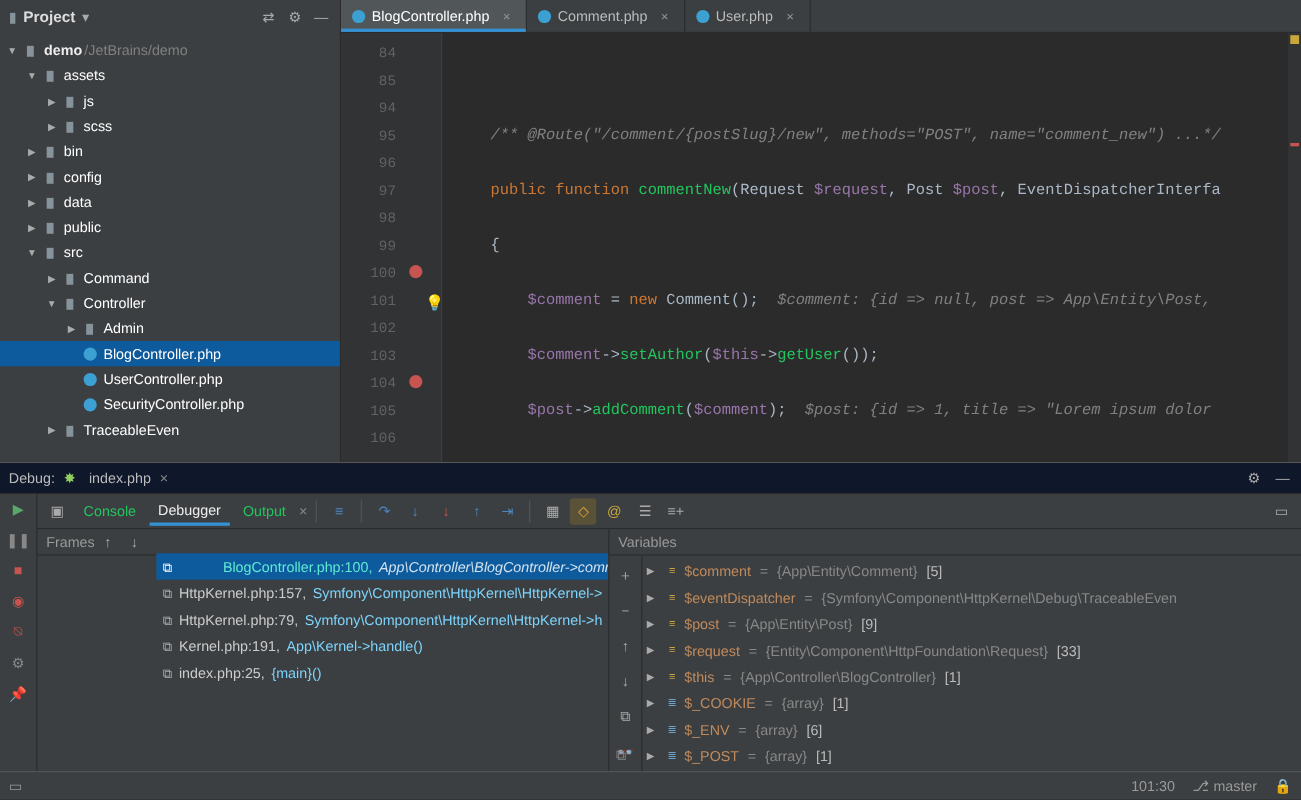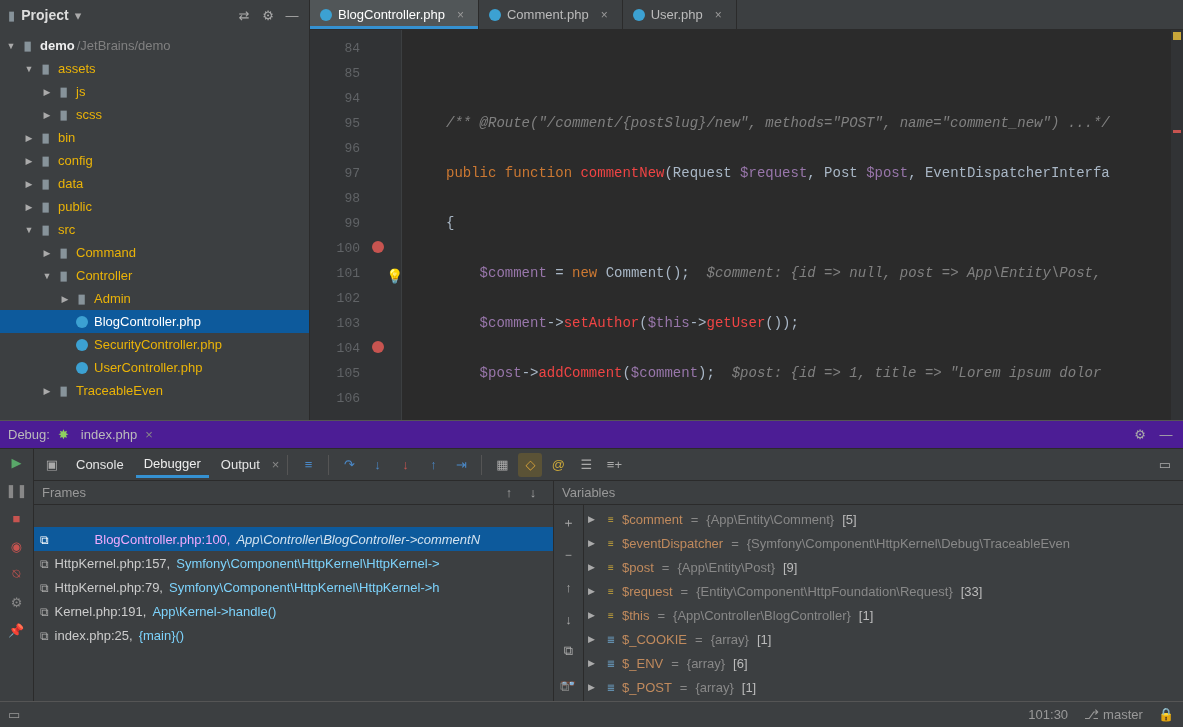--- a/index.html
+++ b/index.html
@@ -42,21 +42,21 @@
     display: flex; align-items: center;
     height: 23px; padding-left: 4px;
     cursor: pointer;
     white-space: nowrap;
   }
   .tree-row.selected { background: #0d5a9c; color:#fff; }
   .arrow { width: 14px; display:inline-flex; justify-content:center; color:#aaa; font-size:9px; }
   .node-icon { width: 16px; height:16px; margin: 0 4px 0 2px; display:inline-flex; align-items:center; justify-content:center; }
   .folder-icon::before { content:"▮"; color:#87939a; font-size:13px; transform:scaleX(1.3); display:inline-block;}
   .php-icon { background:#3ca1d2; border-radius:50%; width:12px; height:12px; }
-  .tree-label { color:#eab308; }
+  .tree-label { color:#ffffff; }
   .tree-row.selected .tree-label { color:#fff; }
   .path-muted { color:#808080; font-size:13px; margin-left:2px;}
   .indent { display:inline-block; }
   
   .editor-pane { flex:1; display:flex; flex-direction:column; background:#2b2b2b; min-width:0;}
   .editor-tabs { height:30px; display:flex; background:#3c3f41; border-bottom:1px solid #2b2b2b;}
   .editor-tab {
     display:flex; align-items:center; gap:6px;
     padding:0 14px 0 10px; height:100%;
     color:#bbb; cursor:pointer;
@@ -79,74 +79,74 @@
   .gutter-line { height:25px; position:relative;}
   .bp { position:absolute; right:-24px; top:5px; width:12px; height:12px; background:#c75450; border-radius:50%;}
   .bulb { position:absolute; right:-44px; top:4px; color:#c9a73a; font-size:14px;}
   .fold-bar { width:12px; background:#313335; border-right:1px solid #3c3f41;}
   .code {
     flex:1; font-family: Consolas, "Courier New", monospace; font-size:14px;
     line-height:25px; padding: 6px 0 0 10px; color:#a9b7c6;
     overflow:hidden; white-space:pre;
   }
   .code .kw { color:#cc7832; }
-  .code .fn { color:#ef4444; }
+  .code .fn { color:#22c55e; }
   .code .var { color:#9876aa; }
   .code .cm { color:#808080; font-style:italic;}
   .code .cls { color:#a9b7c6; }
   .line { height:25px; padding-left: 34px; position:relative;}
   .right-strip { width:12px; background:#313335; position:relative;}
   .marker-warn { position:absolute; top:2px; left:2px; width:8px; height:8px; background:#c9a73a;}
   .marker-err  { position:absolute; top:100px; left:2px; width:8px; height:3px; background:#c75450;}
   
   .debug-panel {
     flex:1; display:flex; flex-direction:column;
     border-top: 1px solid #555;
     background:#3c3f41;
     min-height:0;
   }
   .debug-header {
     height:28px; display:flex; align-items:center; padding:0 8px; gap:8px;
-    background:#4c1d95; border-bottom:1px solid #2b2b2b;
+    background:#0f172a; border-bottom:1px solid #2b2b2b;
   }
   .debug-header .title { color:#bbb; }
   .bug-icon::before { content:"✸"; color:#8fce5f; margin-right:4px;}
   .debug-header .spacer { flex:1;}
   .debug-body { flex:1; display:flex; min-height:0;}
   .debug-left-rail {
     width:34px; background:#3c3f41; display:flex; flex-direction:column; align-items:center; padding-top:4px; gap:10px;
     border-right:1px solid #2b2b2b;
   }
   .rail-btn { width:18px; height:18px; display:flex; align-items:center; justify-content:center; cursor:pointer; color:#bbb; border-radius:3px;}
   .rail-btn.green { color:#59a869;}
   .rail-btn.red { color:#c75450;}
   .rail-btn.gray { color:#888;}
   .debug-main { flex:1; display:flex; flex-direction:column; min-height:0;}
   .debug-toolbar {
     height:32px; display:flex; align-items:center; gap:4px; padding:0 6px;
     border-bottom:1px solid #2b2b2b;
   }
-  .db-tab { padding:4px 8px; cursor:pointer; color:#e5e5e5; }
+  .db-tab { padding:4px 8px; cursor:pointer; color:#22c55e; }
   .db-tab.active { border-bottom:3px solid #3591d1; color:#eee;}
   .tool-icon { width:24px; height:24px; display:flex; align-items:center; justify-content:center; color:#aaa; cursor:pointer; border-radius:3px;}
   .tool-icon.amber { background:#5a5236; color:#d9a33a;}
   .tool-sep { width:1px; height:20px; background:#555; margin:0 4px;}
   .debug-panes { flex:1; display:flex; min-height:0;}
-  .frames-pane { width:520px; border-right:1px solid #2b2b2b; display:flex; flex-direction:column;}
+  .frames-pane { width:520px; border-right:1px solid #2b2b2b; display:flex; flex-direction:row;}
   .pane-header { height:24px; display:flex; align-items:center; padding:0 8px; color:#999; border-bottom:1px solid #2b2b2b;}
   .pane-header .spacer{flex:1;}
   .frames-list { flex:1; overflow:hidden; padding-top:22px;}
   .frame-row { height:24px; display:flex; align-items:center; padding:0 6px; gap:6px; cursor:pointer; white-space:nowrap; overflow:hidden;}
   .frame-row.selected { background:#0d5a9c; color:#fff;}
   .frame-icon::before { content:"⧉"; color:#aaa; font-size:12px;}
   .frame-row.selected .frame-icon::before { color:#fff;}
   .frame-loc { color:#ccc; }
   .frame-row .ctx { color:#7dd3fc; }
   .frame-row.selected .ctx { color:#d2e2ef; font-style:italic;}
-  .frame-row.selected .frame-loc { color:#f0abfc;padding-left:40px;}
+  .frame-row.selected .frame-loc { color:#5eead4;padding-left:40px;}
   .vars-pane { flex:1; display:flex; flex-direction:column; position:relative;}
   .vars-left-rail { width:30px; display:flex; flex-direction:column; align-items:center; gap:8px; padding-top:6px; border-right:1px solid #2b2b2b;}
   .vars-body { flex:1; display:flex;}
   .vars-list { flex:1; overflow:hidden; padding-top:2px;}
   .var-row { height:24px; display:flex; align-items:center; padding-left:4px; gap:4px; white-space:nowrap; cursor:pointer;}
   .var-arrow { width:12px; color:#aaa; font-size:9px;}
   .var-bullet { width:14px; height:14px; display:flex; align-items:center; justify-content:center; font-size:10px;}
   .vb-obj::before { content:"≡"; color:#c9a73a;}
   .vb-arr::before { content:"≣"; color:#6da3c9;}
   .var-name { color:#c08a5d;}
@@ -258,29 +258,29 @@
               <span class="php-icon"></span>
             </span>
             <span class="tree-label">BlogController.php</span>
           </div>
           <div class="tree-row">
             <span class="indent" style="width: 54px;"></span>
             <span class="arrow"></span>
             <span class="node-icon">
               <span class="php-icon"></span>
             </span>
-            <span class="tree-label">SecurityController.php</span>
+            <span class="tree-label">UserController.php</span>
           </div>
           <div class="tree-row">
             <span class="indent" style="width: 54px;"></span>
             <span class="arrow"></span>
             <span class="node-icon">
               <span class="php-icon"></span>
             </span>
-            <span class="tree-label">UserController.php</span>
+            <span class="tree-label">SecurityController.php</span>
           </div>
           <div class="tree-row">
             <span class="indent" style="width: 36px;"></span>
             <span class="arrow">▶</span>
             <span class="node-icon folder-icon"></span>
             <span class="tree-label">TraceableEven</span>
           </div>
         </div>
     </div>
   </div>

